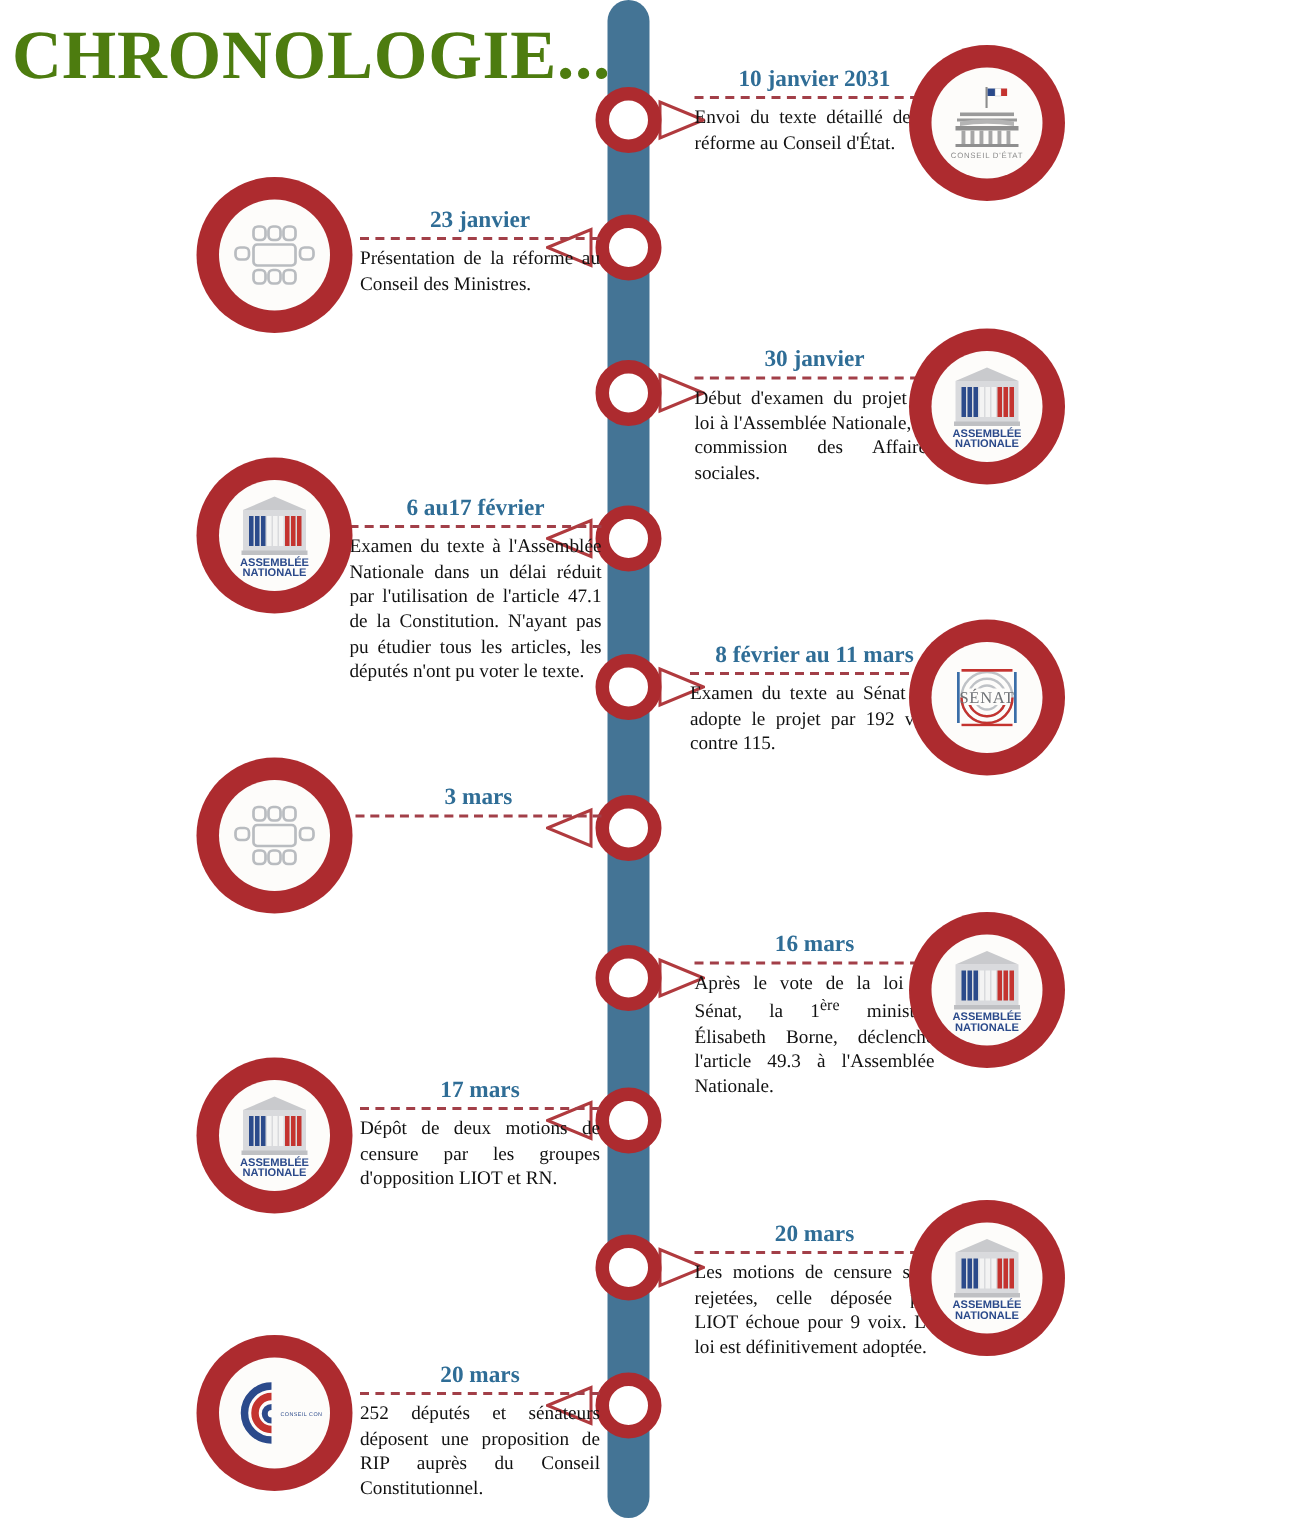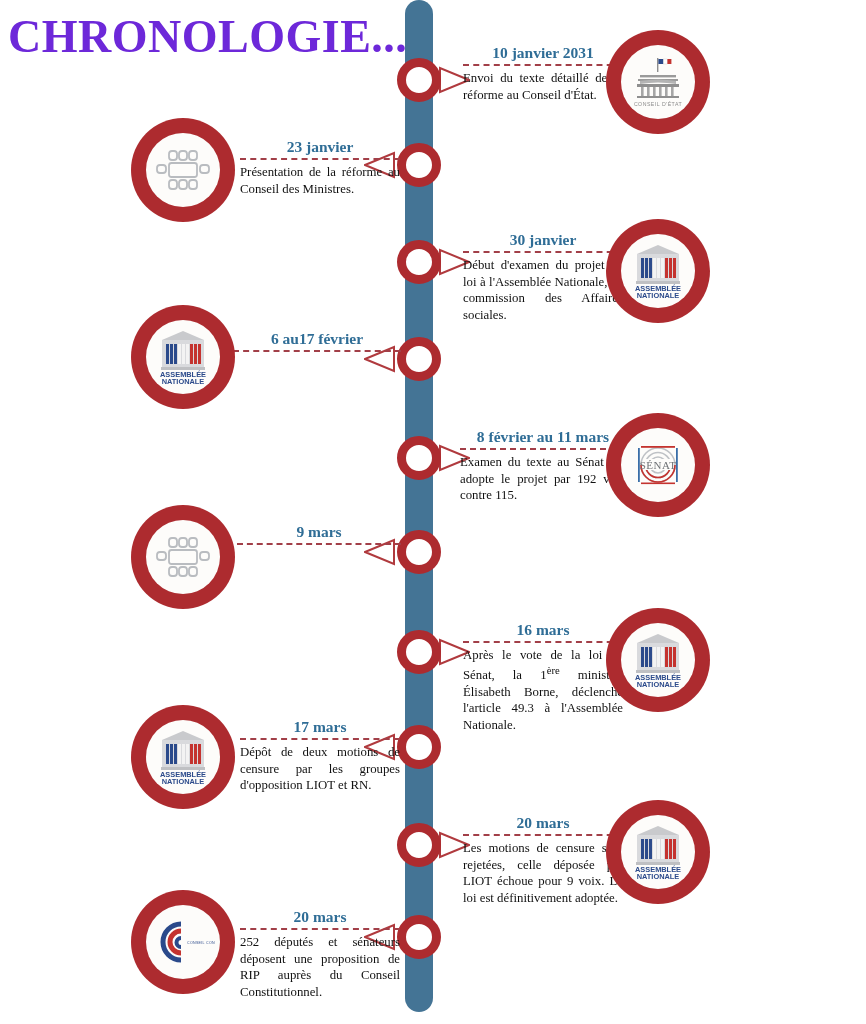--- a/index.html
+++ b/index.html
@@ -10,21 +10,21 @@
   #stage{position:relative;width:866px;height:1024px;}
 
   
   .spine{
     position:absolute;left:405px;top:0;width:28px;height:1012px;
     background:#447495;border-radius:14px;z-index:1;
   }
 
   
   .title{
-    position:absolute;color:#6d28d9;
+    position:absolute;color:#4d7c0f;
     font-family:"Liberation Serif", serif;
     font-weight:bold;letter-spacing:.5px;line-height:1;
   }
   .title-top{left:8px;top:14px;font-size:46px;}
   .title-bottom{left:437px;top:950px;font-size:42px;white-space:nowrap;}
 
   
   .node{
     position:absolute;width:44px;height:44px;border-radius:50%;
     background:#ffffff;border:9px solid #ad2b2f;
@@ -180,20 +180,21 @@
   <div class="node" style="top:337px;"></div>
   <div class="arrow" style="left:364px;top:345px;">
     <svg width="34" height="28" viewBox="0 0 34 28">
         <path d="M1 14 L30 2 L30 26 Z" fill="none" stroke="#b03a3e" stroke-width="2"></path>
       </svg>
   </div>
   <div class="event" style="left:233px;top:330px;">
     <div class="ev-text" style="width:168px;">
       <div class="ev-date">6 au17 février</div>
       <div class="ev-rule"></div>
+      <div class="ev-body">Examen du texte à l'Assemblée Nationale dans un délai réduit par l'utilisation de l'article 47.1 de la Constitution. N'ayant pas pu étudier tous les articles, les députés n'ont pu voter le texte.</div>
     </div>
   </div>
   <div class="badge" style="left:131px;top:305px;">
     <div class="inner">
       <svg width="62" height="58" viewBox="0 0 62 58">
         <rect x="10" y="12" width="42" height="28" fill="#d9dadd"></rect>
         <path d="M10 12 L31 3 L52 12 Z" fill="#c9cacd"></path>
         <g>
           <rect x="14" y="16" width="3" height="20" fill="#2b4a8b"></rect>
           <rect x="18" y="16" width="3" height="20" fill="#2b4a8b"></rect>
@@ -246,21 +247,21 @@
   </div>
 
   <div class="node" style="top:530px;"></div>
   <div class="arrow" style="left:364px;top:538px;">
     <svg width="34" height="28" viewBox="0 0 34 28">
         <path d="M1 14 L30 2 L30 26 Z" fill="none" stroke="#b03a3e" stroke-width="2"></path>
       </svg>
   </div>
   <div class="event" style="left:237px;top:523px;">
     <div class="ev-text" style="width:164px;">
-      <div class="ev-date">9 mars</div>
+      <div class="ev-date">3 mars</div>
       <div class="ev-rule"></div>
     </div>
   </div>
   <div class="badge" style="left:131px;top:505px;">
     <div class="inner">
       <svg width="62" height="50" viewBox="0 0 62 50">
         <g fill="none" stroke="#b9bcc0" stroke-width="1.8">
           <rect x="17" y="18" width="28" height="14" rx="2.5"></rect>
           <rect x="17" y="6" width="8" height="9" rx="3"></rect>
           <rect x="27" y="6" width="8" height="9" rx="3"></rect>

